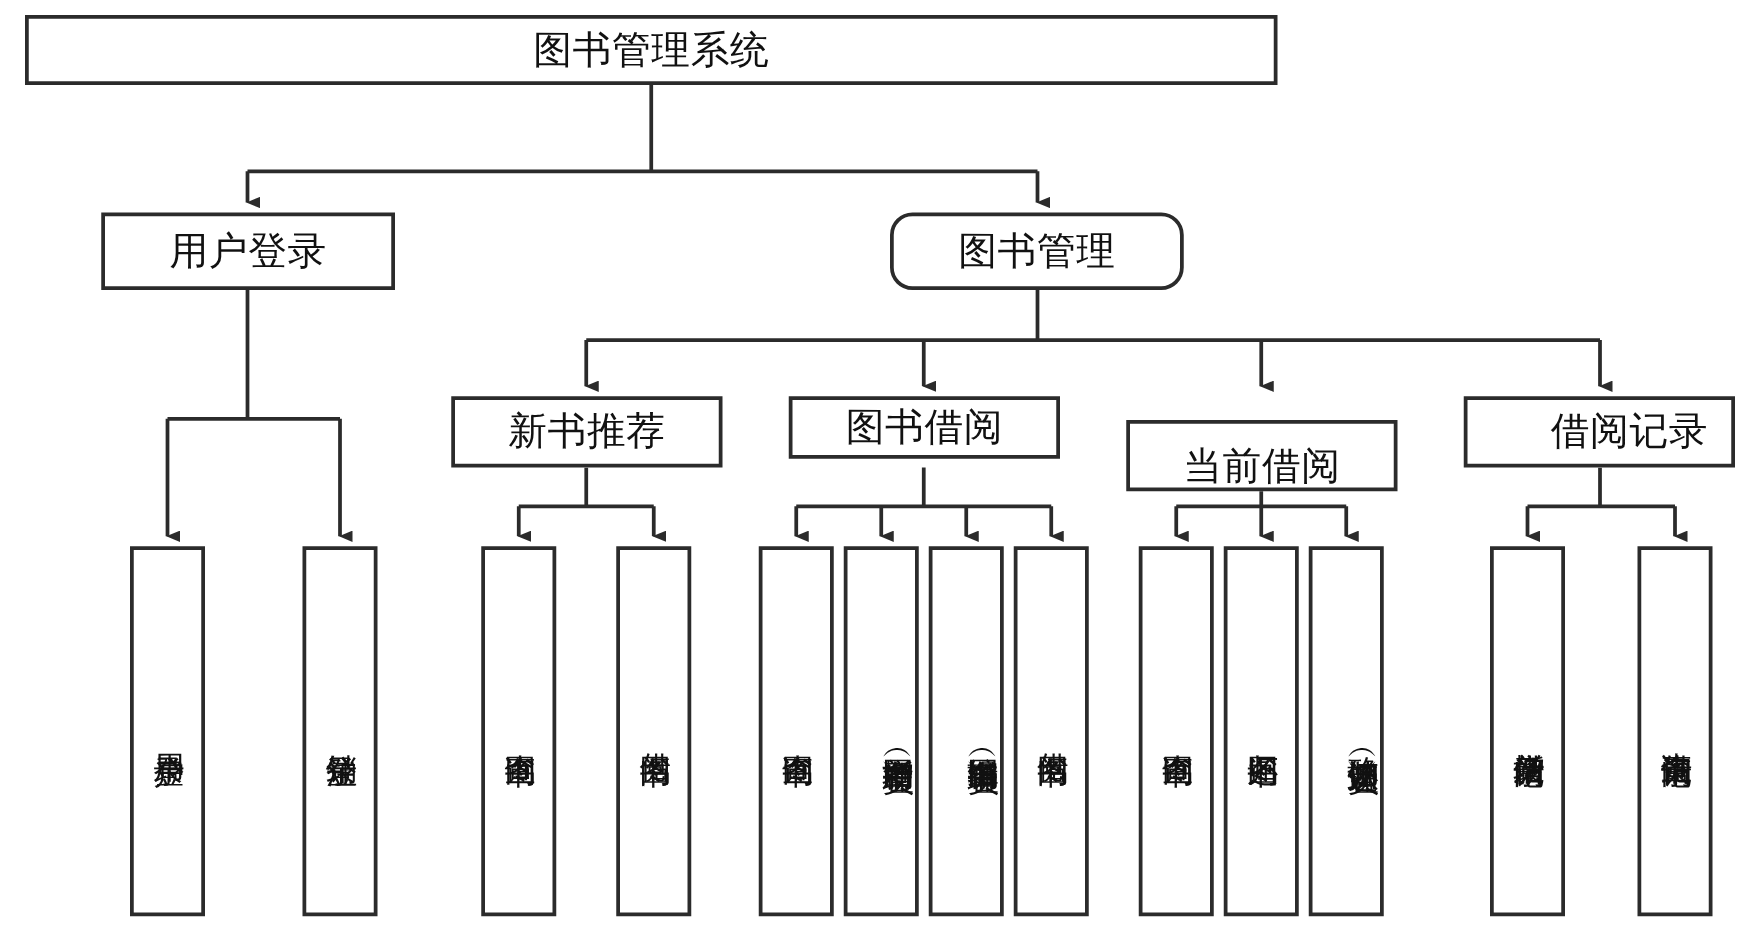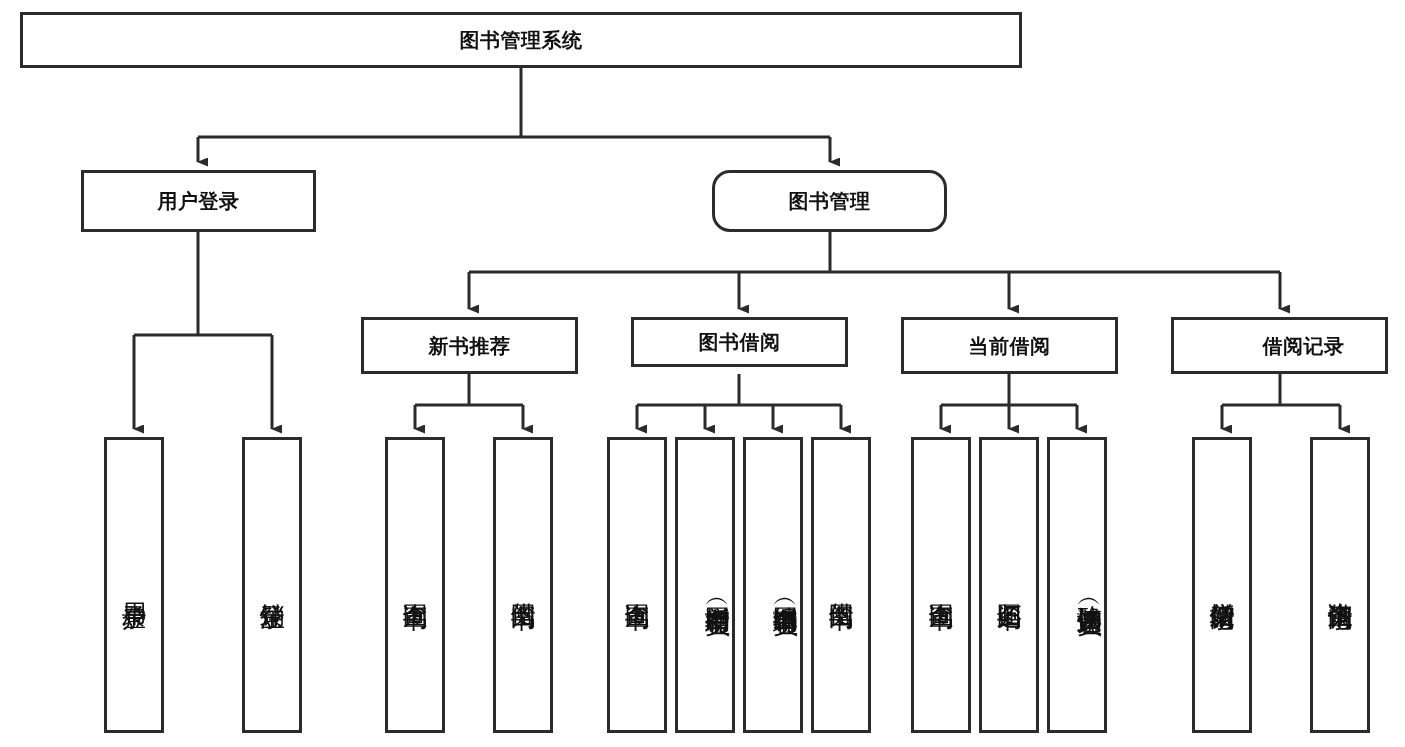--- a/index.html
+++ b/index.html
@@ -30,25 +30,24 @@
     box-sizing: border-box;
     background: #ffffff;
     border: 3px solid #2b2b2b;
     display: flex;
     align-items: center;
     justify-content: center;
     color: #111111;
     overflow: hidden;
   }
   .node-h {
-    font-size: 20px;
+    font-size: 31px;
     line-height: 1.1;
     letter-spacing: 0.5px;
     white-space: nowrap;
-    font-weight: bold;
   }
   .node-v {
     writing-mode: vertical-rl;
     text-orientation: upright;
     font-size: 25px;
     line-height: 1.18;
     letter-spacing: 1px;
     align-items: flex-start;
     padding-top: 10px;
   }
@@ -137,21 +136,21 @@
   </div>
 
   <div class="node node-h" style="left:361px; top:317px; width:217px; height:57px;align-items:center;">
     <span class="label">新书推荐</span>
   </div>
 
   <div class="node node-h" style="left:631px; top:317px; width:217px; height:50px;">
     <span class="label">图书借阅</span>
   </div>
 
-  <div class="node node-h" style="left:901px; top:317px; width:217px; height:57px;">
+  <div class="node node-h" style="left:901px; top:336px; width:217px; height:57px;align-items:flex-end;">
     <span class="label">当前借阅</span>
   </div>
 
   <div class="node node-h" style="left:1171px; top:317px; width:217px; height:57px;padding-left:48px;">
     <span class="label">借阅记录</span>
   </div>
 
   <div class="node node-v center-text" style="left:104px; top:437px; width:60px; height:296px;">
     <span class="label">用户登录</span>
   </div>

